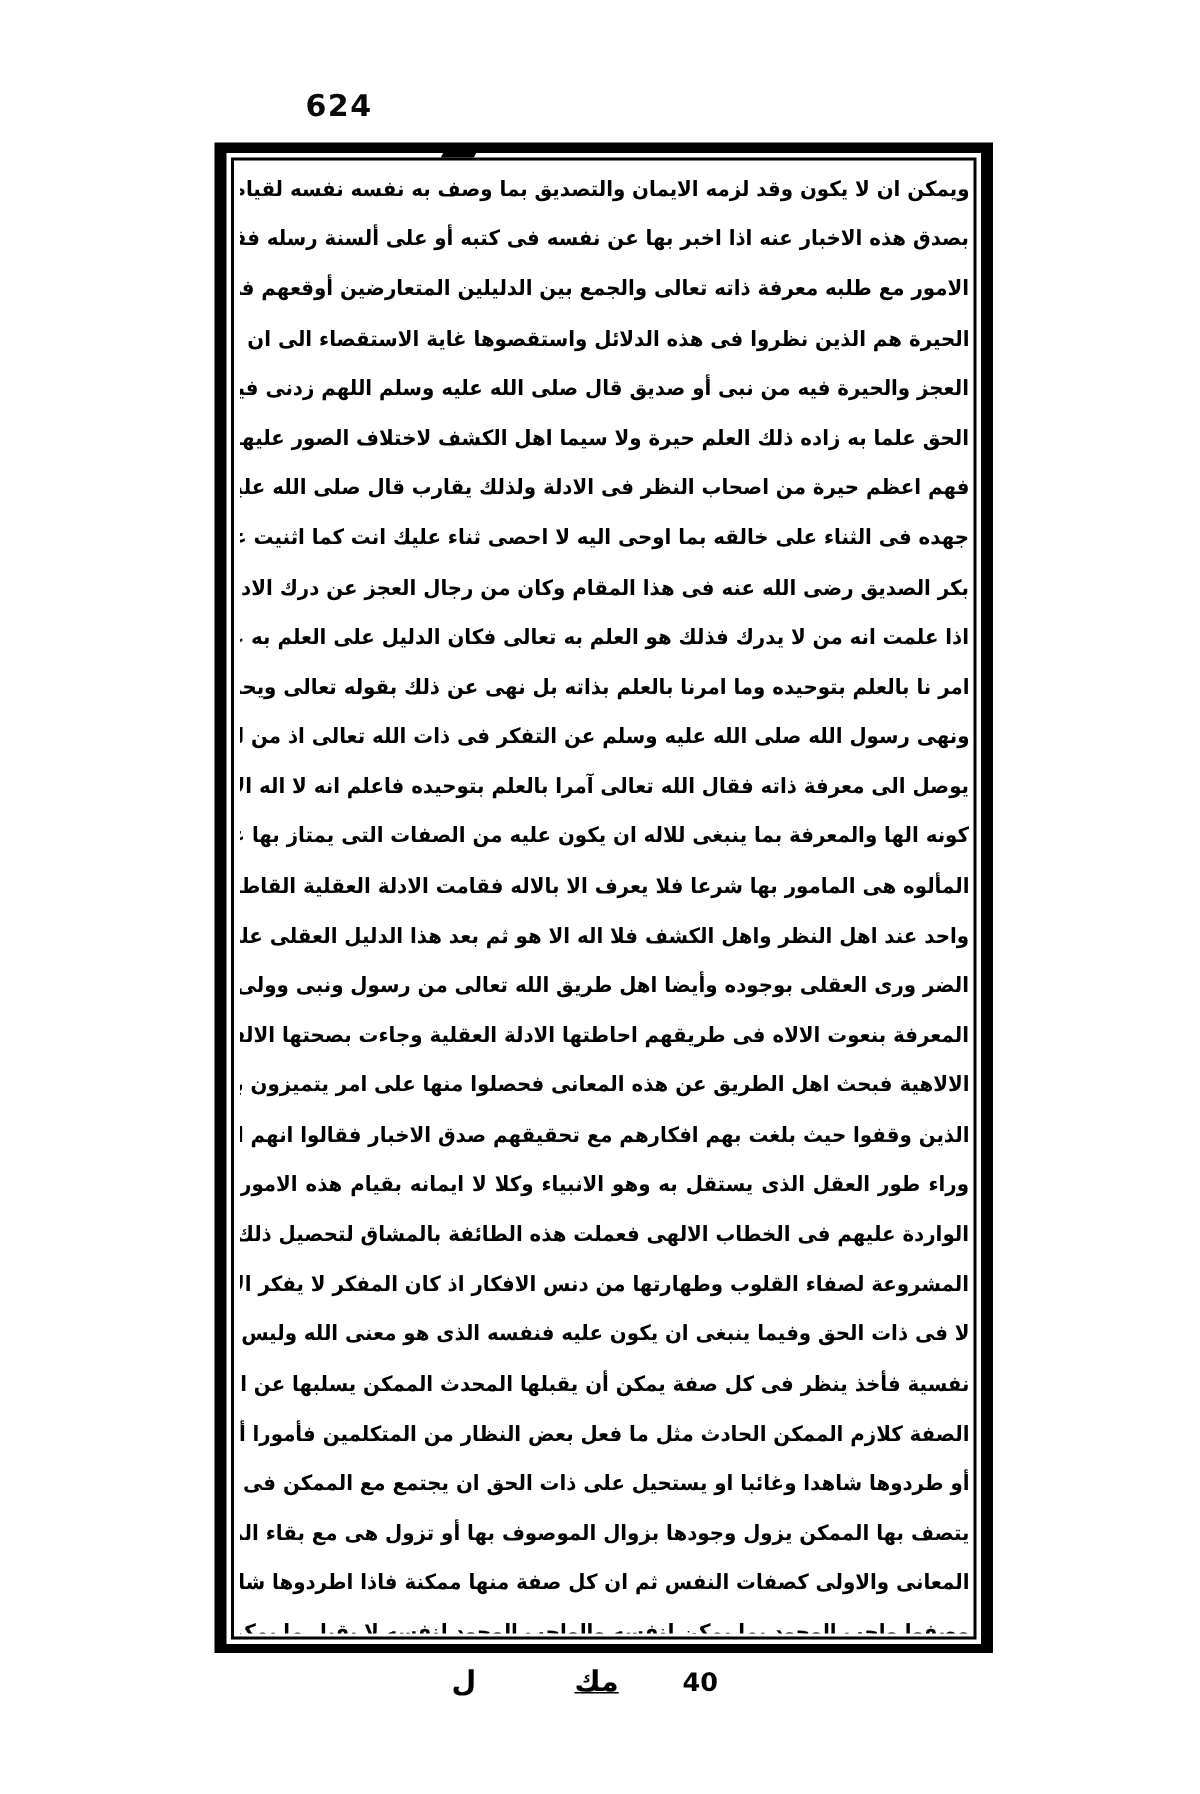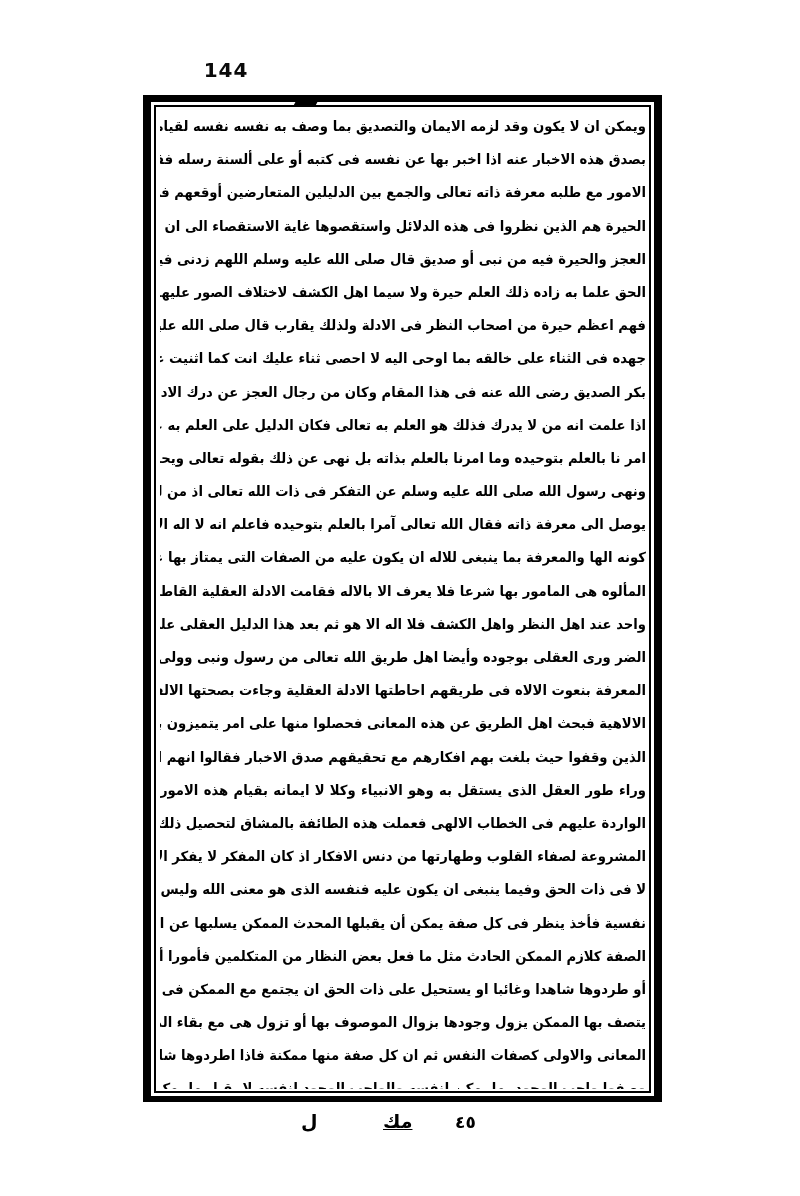--- a/index.html
+++ b/index.html
@@ -126,21 +126,21 @@
     color: #000;
     direction: rtl;
   }
   .fm-catchword { left: 158px; top: 0px; }
   .fm-signature { left: 240px; top: 0px; text-decoration: underline; }
   .fm-quire     { left: 312px; top: 2px; font-size: 17px; }
 </style>
 </head>
 <body>
 
-<div class="folio">144</div>
+<div class="folio">624</div>
 
 <div class="frame">
   <div class="rule-outer"></div>
   <div class="rule-inner"></div>
   <div class="top-notch"></div>
   <div class="bottom-notch"></div>
 
   <div class="textblock">
 
     <div class="line">
@@ -233,14 +233,14 @@
     <div class="line">
         <span>وصفوا واجب الوجود بما يمكن لنفسه والواجب الوجود لنفسه لا يقبل ما يمكن ان</span>
       </div>
 
   </div>
 </div>
 
 <div class="footmarks">
   <div class="footmark fm-catchword">ل</div>
   <div class="footmark fm-signature">مك</div>
-  <div class="footmark fm-quire">٤٥</div>
+  <div class="footmark fm-quire">40</div>
 </div>
 
 </body></html>

